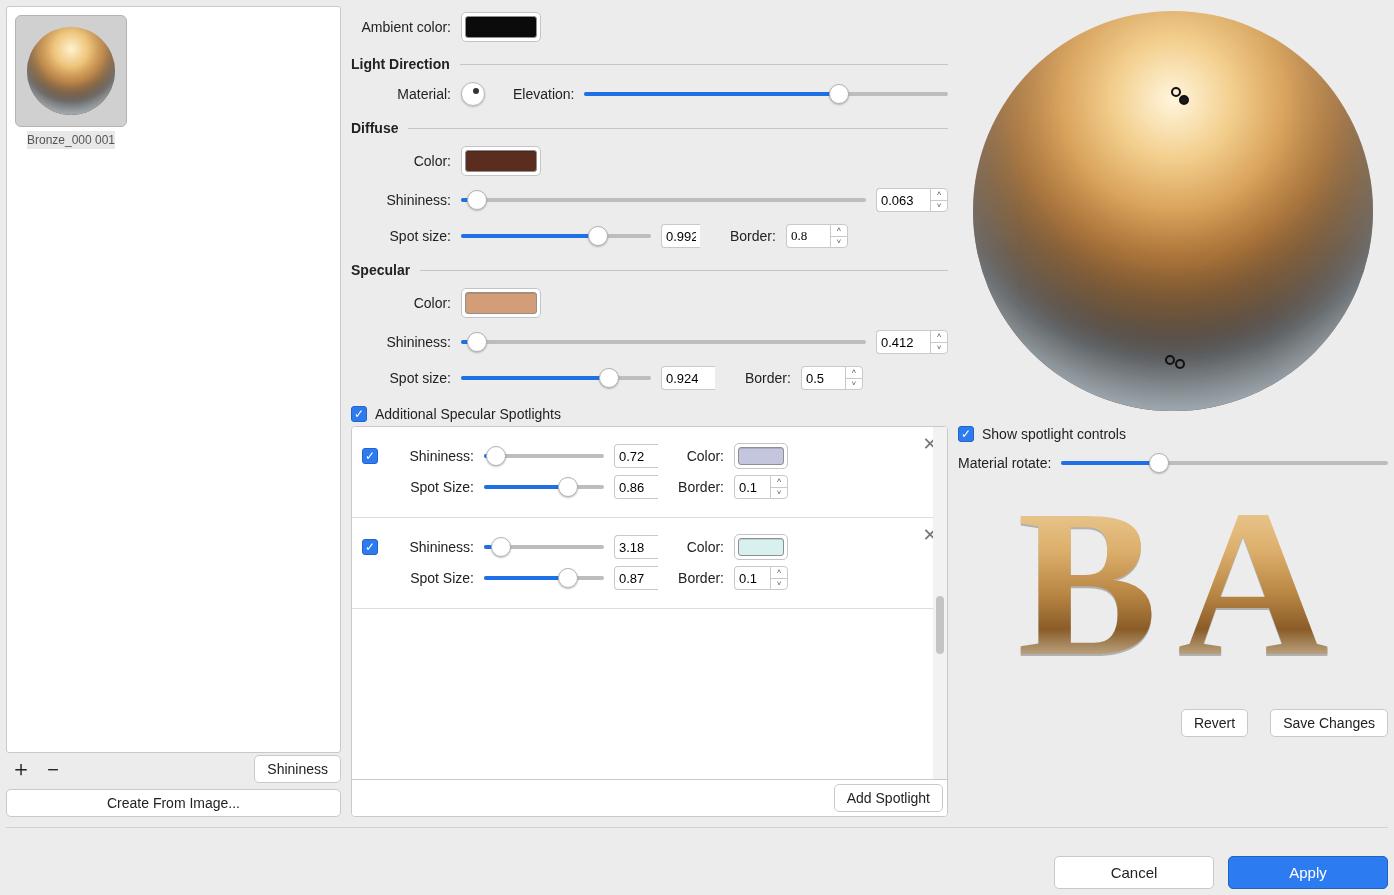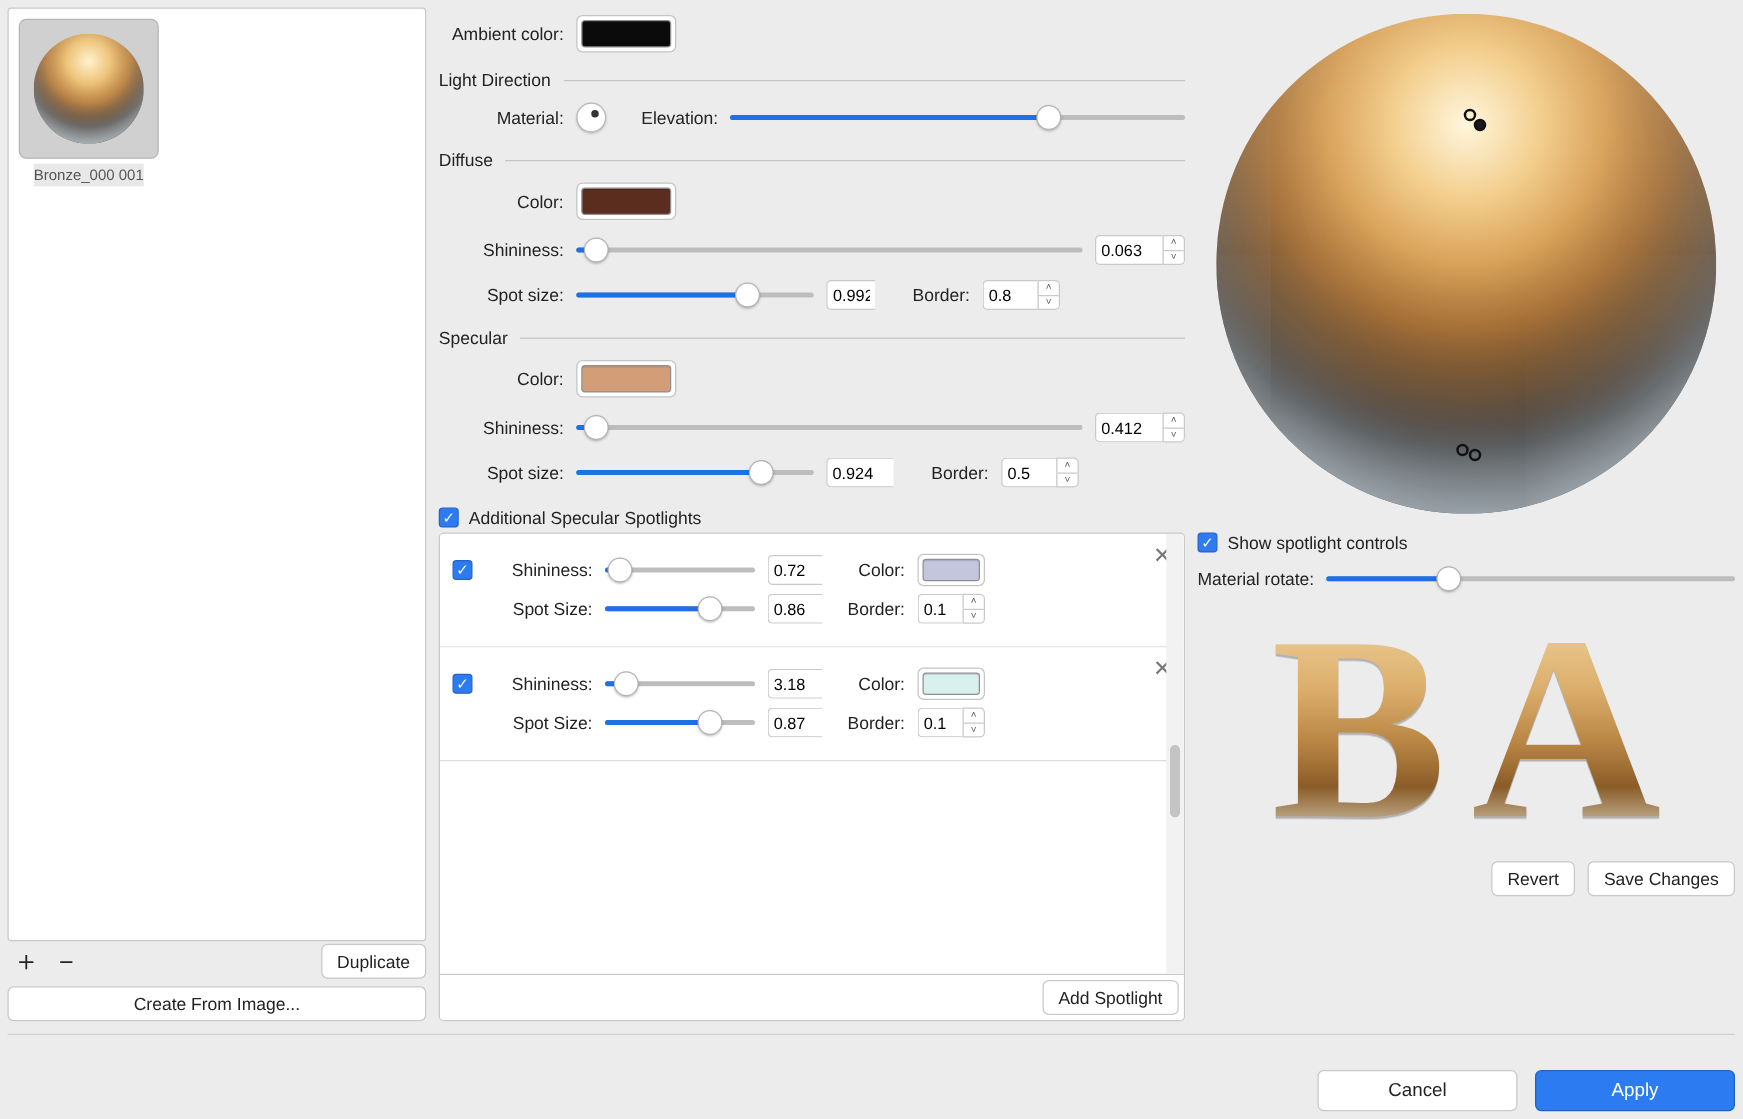--- a/index.html
+++ b/index.html
@@ -32,21 +32,21 @@
   .thumb-label{font-size:12px;color:#555;max-width:112px;white-space:nowrap;overflow:hidden;text-overflow:clip;text-align:center;background:rgba(230,230,230,.9);padding:2px 0px;}
   .left-bar1{display:flex;align-items:center;gap:2px;margin-top:2px;}
   .iconbtn{width:30px;height:28px;display:flex;align-items:center;justify-content:center;font-size:22px;line-height:1;color:#222;}
   .btn{background:#fff;border:1px solid var(--border);border-radius:5px;padding:5px 12px;font-size:14px;color:#222;}
   .btn-primary{background:var(--blue-btn);border:1px solid #1e63c4;color:#fff;}
   .left .spacer{flex:1;}
   .left-bar2{margin-top:6px;border-radius:13px;}
   .wide{width:100%;text-align:center;}
   
   .middle{flex:1;display:flex;flex-direction:column;min-width:0;}
-  .section-head{font-weight:400;display:flex;align-items:center;gap:10px;margin:8px 0 4px;}
+  .section-head{font-weight:700;display:flex;align-items:center;gap:10px;margin:8px 0 4px;}
   .section-head .rule{flex:1;height:1px;background:#c5c5c5;}
   .row{display:flex;align-items:center;gap:10px;margin:6px 0;}
   .lbl{width:100px;text-align:right;color:#222;}
   .swatch{width:72px;height:22px;border:1px solid #8f8f8f;border-radius:3px;box-shadow:0 1px 0 rgba(0,0,0,.12) inset;}
   .swatch-wrap{border:1px solid #c4c4c4;border-radius:5px;padding:3px 3px;background:#fff;}
   .knob{width:24px;height:24px;border-radius:50%;background:#fff;border:1px solid #b8b8b8;box-shadow:0 1px 2px rgba(0,0,0,.2);}
   .azimuth{position:relative;}
   .azimuth .dot{position:absolute;width:6px;height:6px;background:#333;border-radius:50%;top:5px;right:5px;}
   .slider{position:relative;height:22px;display:flex;align-items:center;flex:1;min-width:60px;}
   .slider .track{position:absolute;left:0;right:0;height:4px;border-radius:2px;background:var(--track-light);}
@@ -84,21 +84,21 @@
   .handle.h1{top:76px;left:198px;}
   .handle.h2{top:84px;left:206px;background:#1a1a1a;}
   .handle.h3{top:344px;left:192px;}
   .handle.h4{top:348px;left:202px;}
   .textpreview{height:205px;display:flex;align-items:center;justify-content:center;gap:20px;}
   .glyph{font-family:"Times New Roman",Georgia,serif;font-weight:700;font-size:210px;line-height:1;
     background:linear-gradient(180deg,#f2d9a6 0%, #dcae6b 35%, #b98644 55%, #8a5c28 72%, #c9b99d 88%, #e9eef2 100%);
     -webkit-background-clip:text;background-clip:text;color:transparent;
     filter:drop-shadow(0 2px 0 rgba(0,0,0,.25));
   }
-  .rightbtns{display:flex;justify-content:flex-end;gap:10px;margin-top:4px;}
+  .rightbtns{display:flex;justify-content:flex-end;gap:22px;margin-top:24px;}
   
   .footer{border-top:1px solid #d2d2d2;margin-top:10px;padding-top:28px;display:flex;justify-content:flex-end;gap:14px;}
   .footer .btn{min-width:160px;text-align:center;padding:7px 12px;font-size:15px;}
 </style>
 </head>
 <body>
 
 <div class="wrap">
   <div class="main">
 
@@ -112,21 +112,21 @@
         </div>
       </div>
       <div class="left-bar1">
         <div class="iconbtn">
             <span>＋</span>
           </div>
         <div class="iconbtn">
             <span>－</span>
           </div>
         <div class="spacer"></div>
-        <button class="btn">Duplicate</button>
+        <button class="btn">Shininess</button>
       </div>
       <div class="left-bar2">
         <button class="btn wide">Create From Image...</button>
       </div>
     </div>
 
     <div class="middle">
       <div class="row">
         <div class="lbl">Ambient color:</div>
         <div class="swatch-wrap">
@@ -184,21 +184,21 @@
             <div class="fill" style="width:72%"></div>
             <div class="thumb" style="left:72%"></div>
         </div>
         <div class="numbox">
           <input style="width: 39px;" value="0.992">
           <div style="width:0"></div>
         </div>
         <div style="width:10px"></div>
         <div>Border:</div>
         <div class="numbox">
-          <input style="width: 44px;" value="0.8">
+          <input style="width: 44px; font-family: Liberation Serif, serif;" value="0.8">
           <div class="stepper">
               <span>˄</span>
               <span>˅</span>
             </div>
         </div>
       </div>
 
       <div class="section-head">
           <span>Specular</span>
           <div class="rule"></div>

